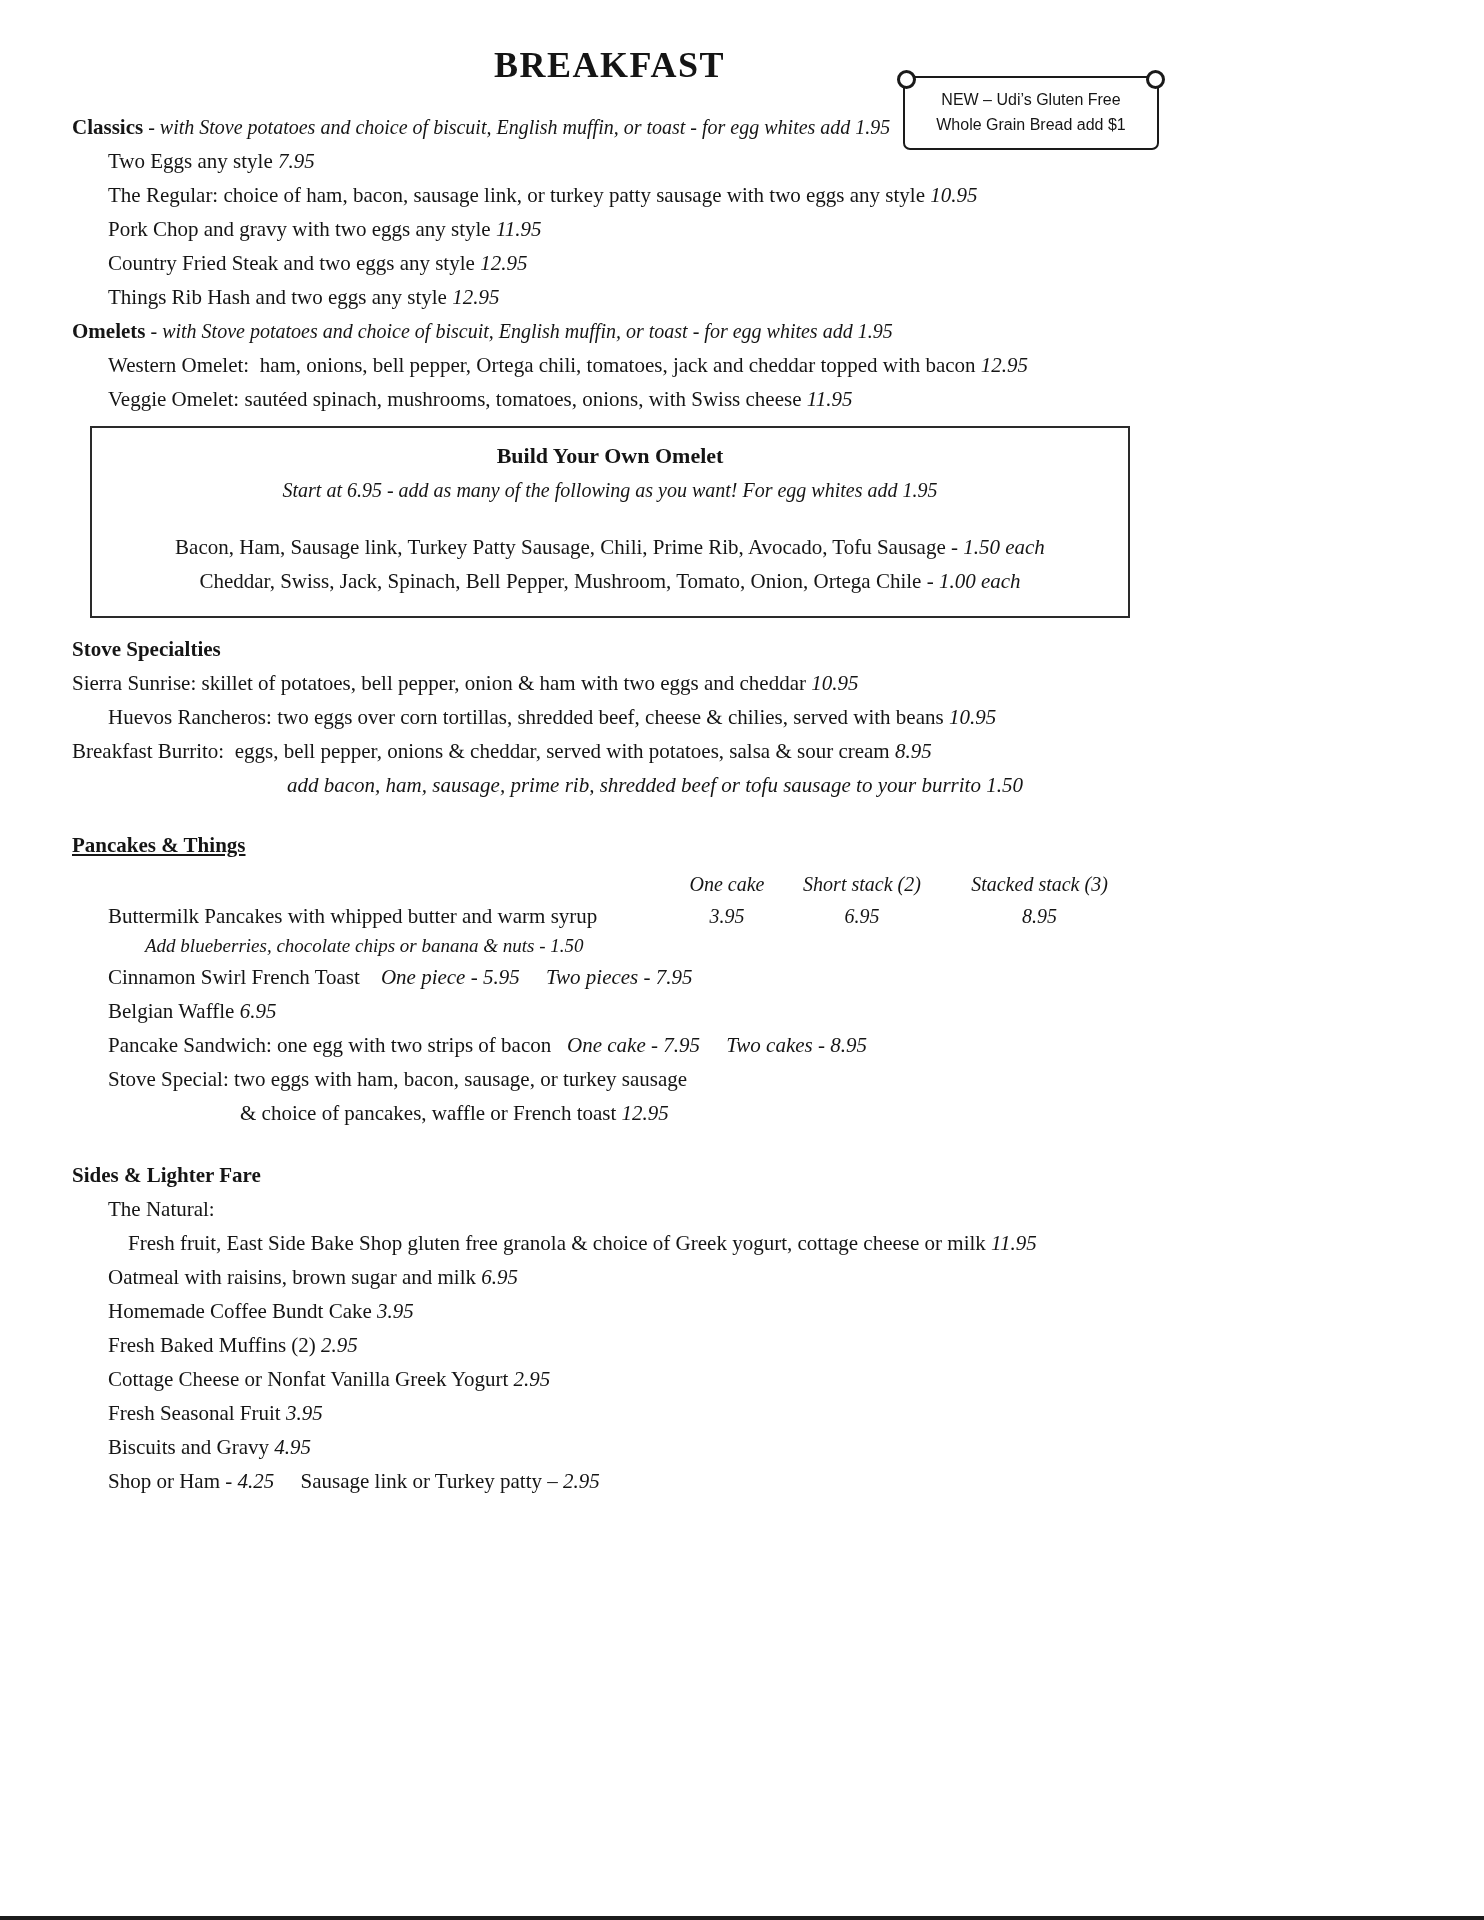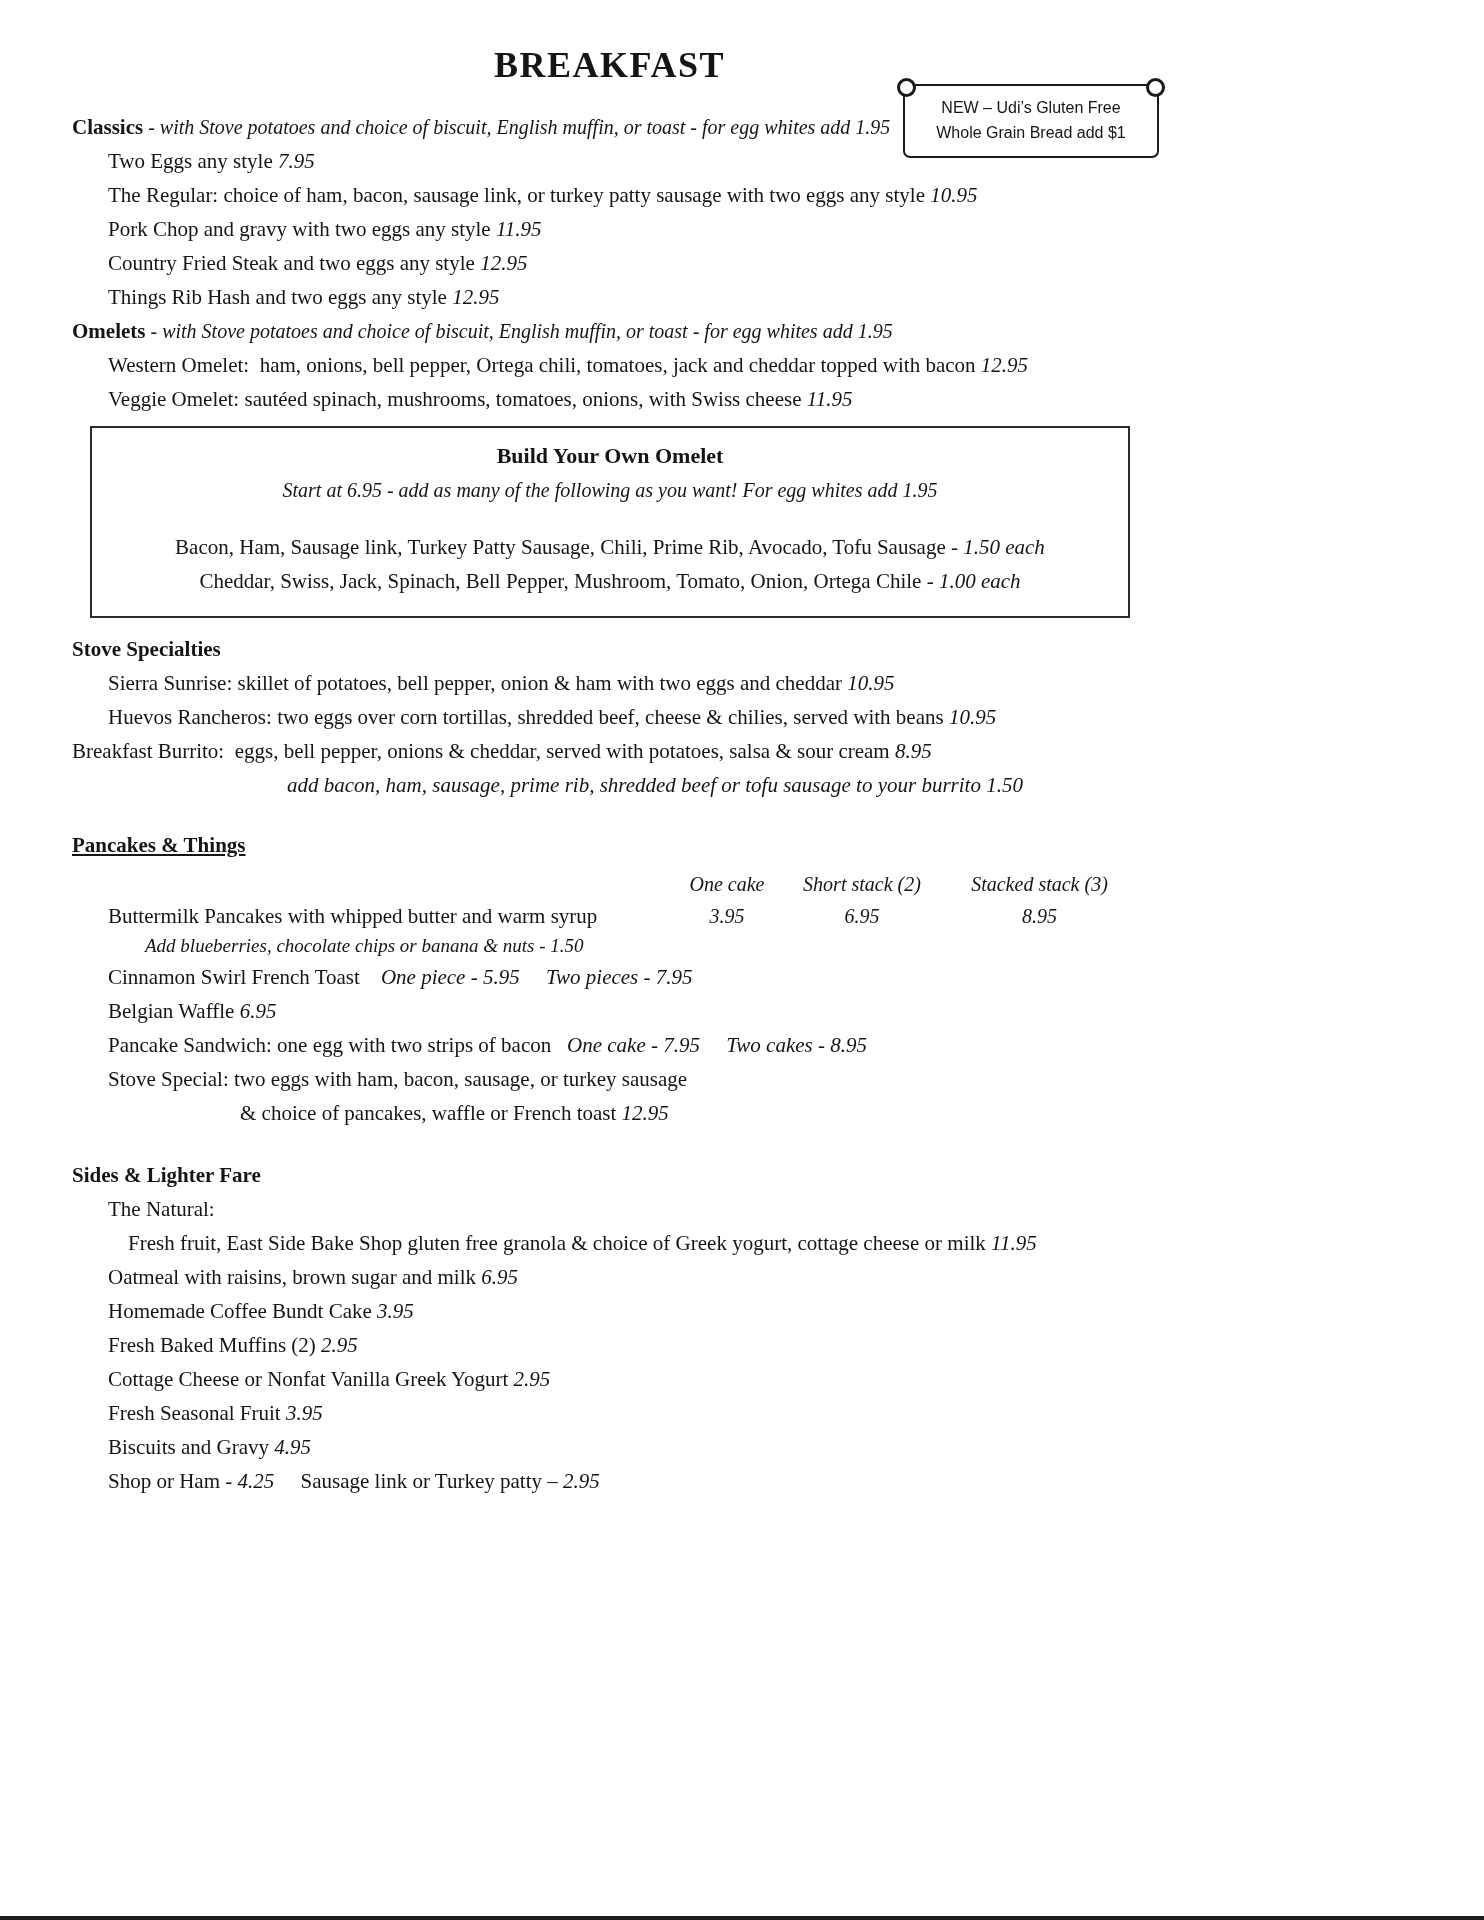--- a/index.html
+++ b/index.html
@@ -1,21 +1,21 @@
 <!DOCTYPE html>
 <html><head>
 <meta charset="utf-8">
 <style>
   * { margin: 0; padding: 0; box-sizing: border-box; }
   html,body { background: #ffffff; }
   body { font-family: "Liberation Serif", serif; color: #151515; }
   .page { position: relative; width: 1484px; height: 1920px; background: #fff; padding: 44px 0 0 72px; overflow: hidden; }
   .content { width: 1075px; }
   .title { text-align: center; font-weight: 700; font-size: 36px; letter-spacing: 1.5px; margin-bottom: 24px; }
-  .banner { position: absolute; left: 903px; top: 84px; width: 256px; border: 2px solid #1a1a1a; border-radius: 7px;
+  .banner { position: absolute; left: 903px; top: 76px; width: 256px; border: 2px solid #1a1a1a; border-radius: 7px;
             padding: 10px 10px; text-align: center; font-family: "Liberation Sans", sans-serif;
             font-size: 16px; line-height: 1.55; background: #fff; }
   .banner:before, .banner:after { content: ""; position: absolute; width: 13px; height: 13px;
             border: 3px solid #1a1a1a; border-radius: 50%; background: #fff; }
   .banner:before { left: -8px; top: -8px; }
   .banner:after { right: -8px; top: -8px; }
   .line { white-space: pre; line-height: 34px; font-size: 21px; }
   .sec { font-weight: 700; font-size: 21px; }
   .it { font-style: italic; }
   .desc { font-size: 20px; }
@@ -49,21 +49,21 @@
         <div class="line"><span class="sec">Omelets</span><span class="it desc"> - with Stove potatoes and choice of biscuit, English muffin, or toast - for egg whites add 1.95</span></div>
         <div class="line" style="margin-left: 36px;"><span>Western Omelet:  ham, onions, bell pepper, Ortega chili, tomatoes, jack and cheddar topped with bacon </span><span class="it">12.95</span></div>
         <div class="line" style="margin-left: 36px;"><span>Veggie Omelet: sautéed spinach, mushrooms, tomatoes, onions, with Swiss cheese </span><span class="it">11.95</span></div>
         <div class="own-box">
           <div class="box-title">Build Your Own Omelet</div>
           <div class="box-sub">Start at 6.95 - add as many of the following as you want! For egg whites add 1.95</div>
           <div class="box-line"><span>Bacon, Ham, Sausage link, Turkey Patty Sausage, Chili, Prime Rib, Avocado, Tofu Sausage - </span><span class="it">1.50 each</span></div>
           <div class="box-line"><span>Cheddar, Swiss, Jack, Spinach, Bell Pepper, Mushroom, Tomato, Onion, Ortega Chile - </span><span class="it">1.00 each</span></div>
         </div>
         <div class="line" style="margin-top: 8px;"><span class="sec">Stove Specialties</span></div>
-        <div class="line" style="margin-left: 36px;"><span>Sierra Sunrise: skillet of potatoes, bell pepper, onion &amp; ham with two eggs and cheddar </span><span class="it">10.95</span></div>
+        <div class="line" style=""><span>Sierra Sunrise: skillet of potatoes, bell pepper, onion &amp; ham with two eggs and cheddar </span><span class="it">10.95</span></div>
         <div class="line" style="margin-left: 36px;"><span>Huevos Rancheros: two eggs over corn tortillas, shredded beef, cheese &amp; chilies, served with beans </span><span class="it">10.95</span></div>
         <div class="line" style=""><span>Breakfast Burrito:  eggs, bell pepper, onions &amp; cheddar, served with potatoes, salsa &amp; sour cream </span><span class="it">8.95</span></div>
         <div class="line" style="margin-left: 215px;"><span class="it">add bacon, ham, sausage, prime rib, shredded beef or tofu sausage to your burrito 1.50</span></div>
         <div class="line" style="margin-top: 26px; text-decoration: underline;"><span class="sec">Pancakes &amp; Things</span></div>
         <div class="ptable" style="margin-top: 6px;">
           <div></div>
           <div class="pcol">One cake</div>
           <div class="pcol">Short stack (2)</div>
           <div class="pcol">Stacked stack (3)</div>
           <div class="plabel">Buttermilk Pancakes with whipped butter and warm syrup</div>

